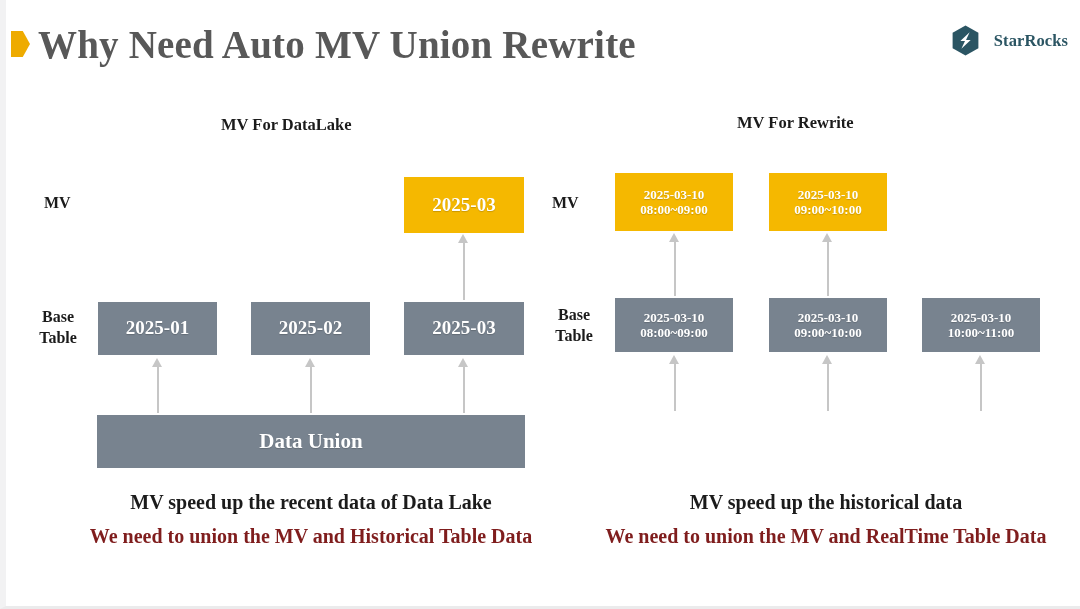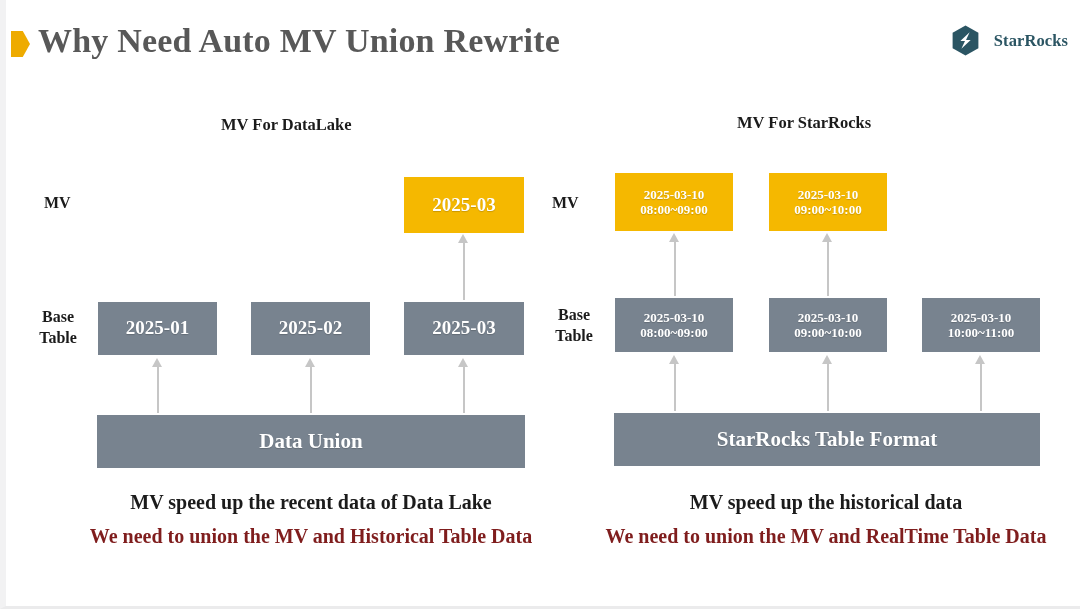--- a/index.html
+++ b/index.html
@@ -31,21 +31,21 @@
     width: 19px;
     height: 26px;
     background: #eeab00;
     clip-path: polygon(0 0, 62% 0, 100% 50%, 62% 100%, 0 100%);
   }
 
   #page-title {
     position: absolute;
     left: 32px;
     top: 22px;
-    font-size: 34px;
+    font-size: 39px;
     font-weight: bold;
     color: #585858;
     letter-spacing: 0.2px;
     white-space: nowrap;
   }
 
   #brand {
     position: absolute;
     right: 12px;
     top: 24px;
@@ -189,21 +189,21 @@
 
   <div id="brand">
     <svg id="brand-mark" viewBox="0 0 64 64">
       <polygon points="32,3 57,17 57,47 32,61 7,47 7,17" fill="#2b5563"></polygon>
       <path d="M40 16 L22 33 L31 33 L24 48 L42 31 L33 31 Z" fill="#ffffff"></path>
     </svg>
     <span id="brand-name">StarRocks</span>
   </div>
 
   <div class="section-heading" id="heading-left">MV For DataLake</div>
-  <div class="section-heading" id="heading-right">MV For StarRocks</div>
+  <div class="section-heading" id="heading-right">MV For Rewrite</div>
 
   <div class="row-label" id="label-mv-left">MV</div>
   <div class="row-label" id="label-base-left">Base
 Table</div>
   <div class="row-label" id="label-mv-right">MV</div>
   <div class="row-label" id="label-base-right">Base
 Table</div>
 
   <div class="box mv" id="mv-l-3">
     <span class="box-l1">2025-03</span>
@@ -255,23 +255,20 @@
   </div>
   <div class="box base" id="base-r-2">
     <span class="box-l2">2025-03-10</span>
     <span class="box-l2">09:00~10:00</span>
   </div>
   <div class="box base" id="base-r-3">
     <span class="box-l2">2025-03-10</span>
     <span class="box-l2">10:00~11:00</span>
   </div>
 
-  <div class="box wide" id="srformat">
-    <span class="box-big">StarRocks Table Format</span>
-  </div>
 
   <div class="arrow" id="arr-r-mv1">
     <span class="head"></span>
       <span class="shaft"></span>
   </div>
   <div class="arrow" id="arr-r-mv2">
     <span class="head"></span>
       <span class="shaft"></span>
   </div>
   <div class="arrow" id="arr-r-b1">

